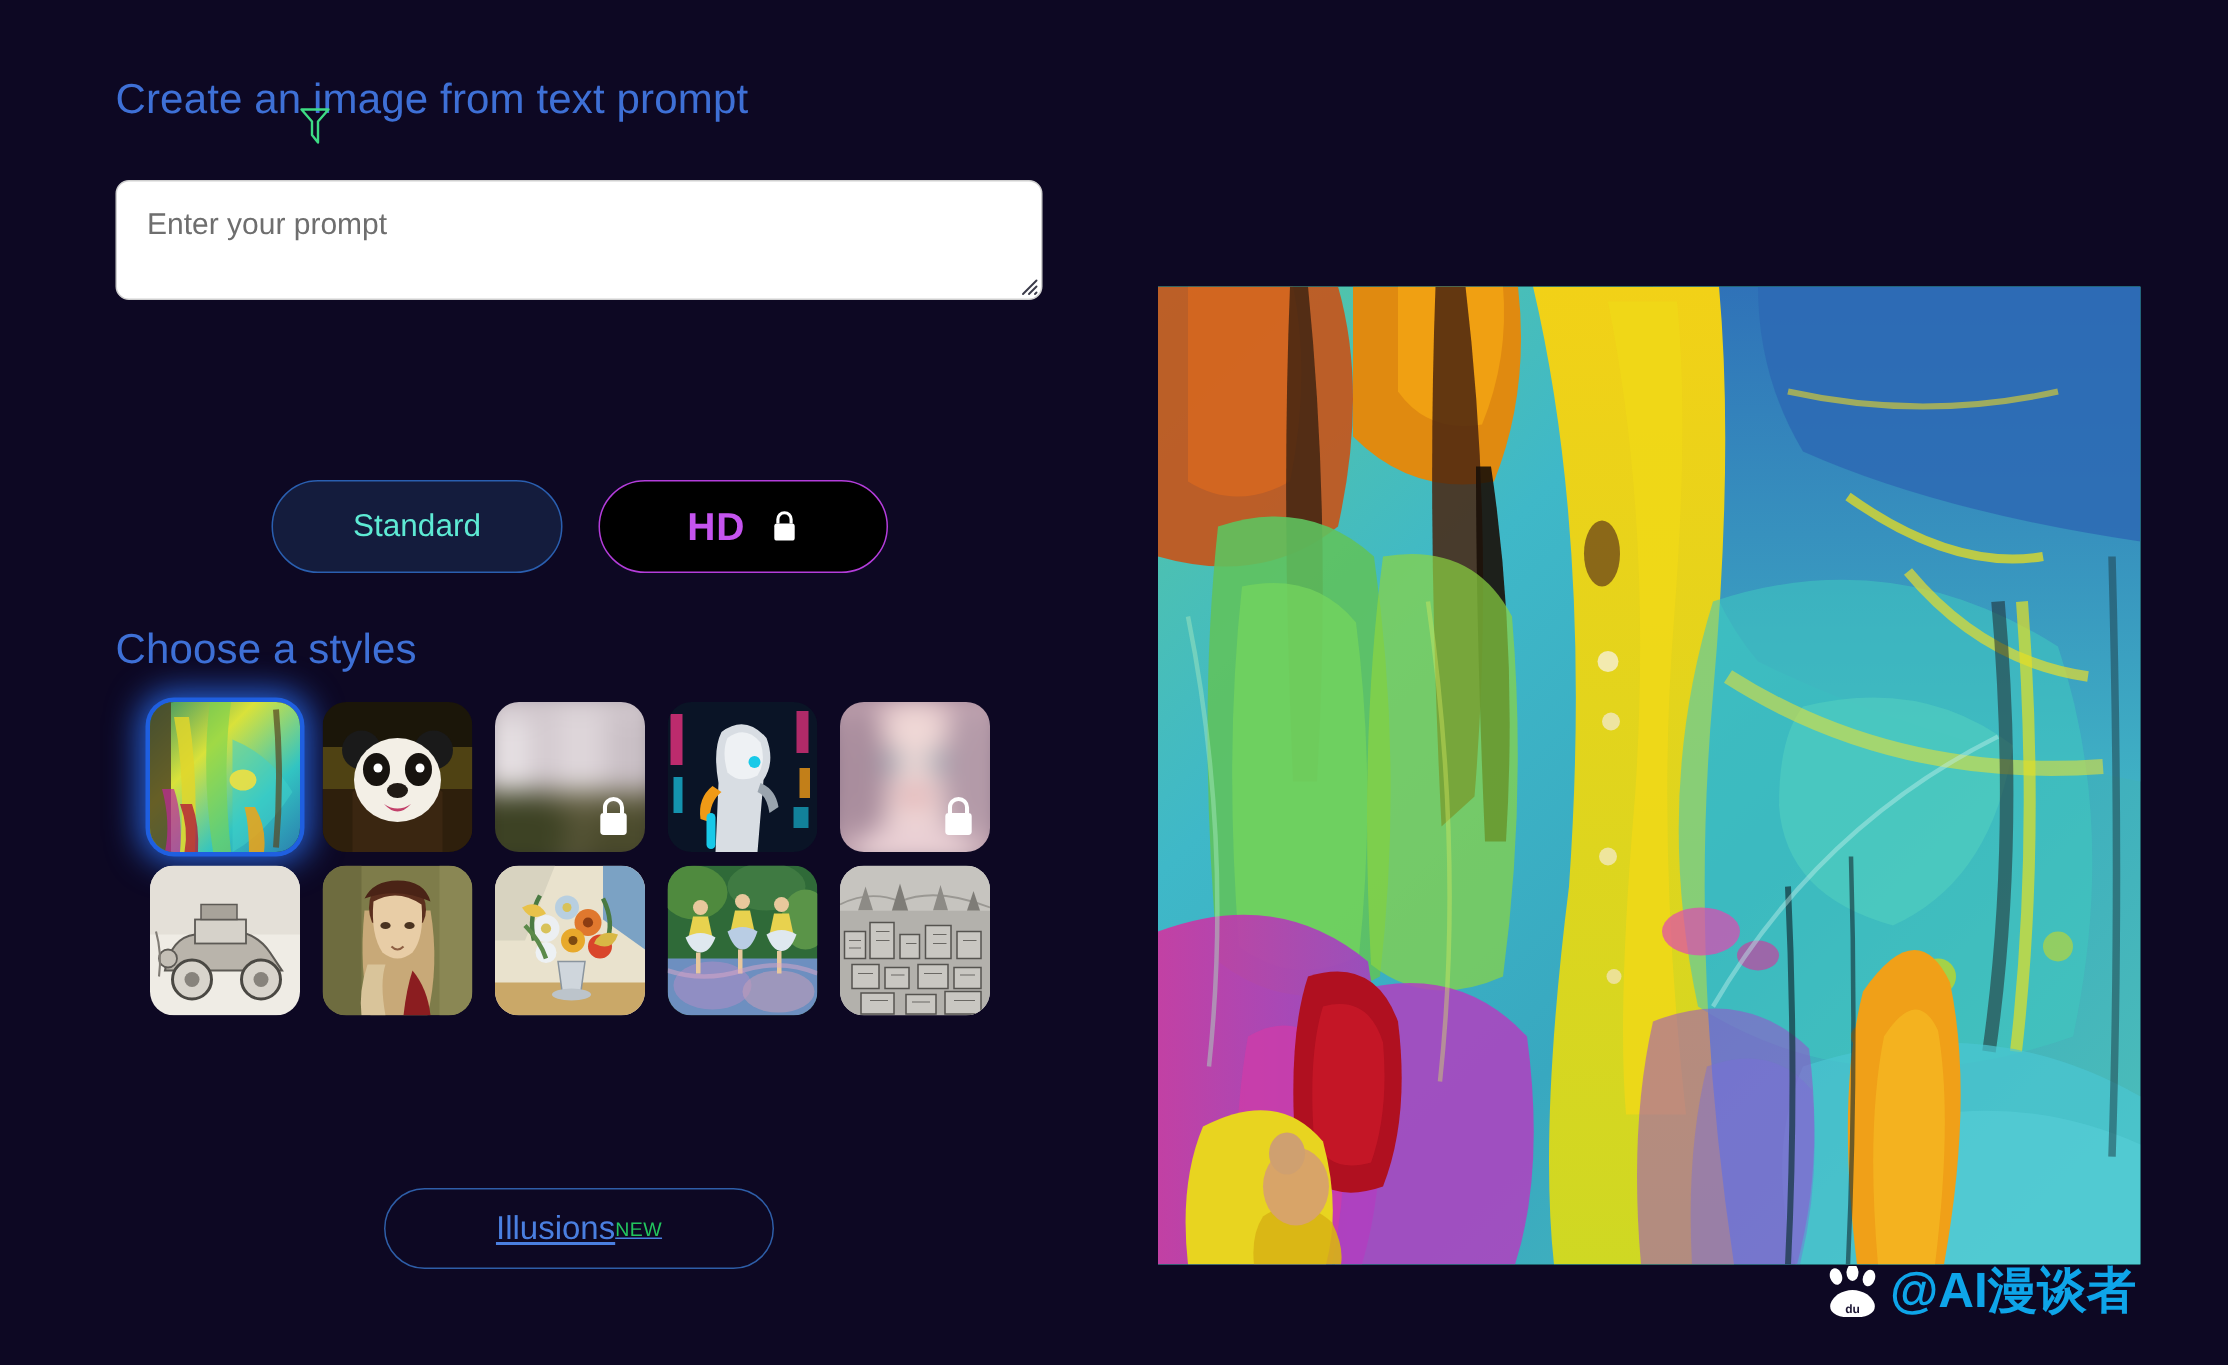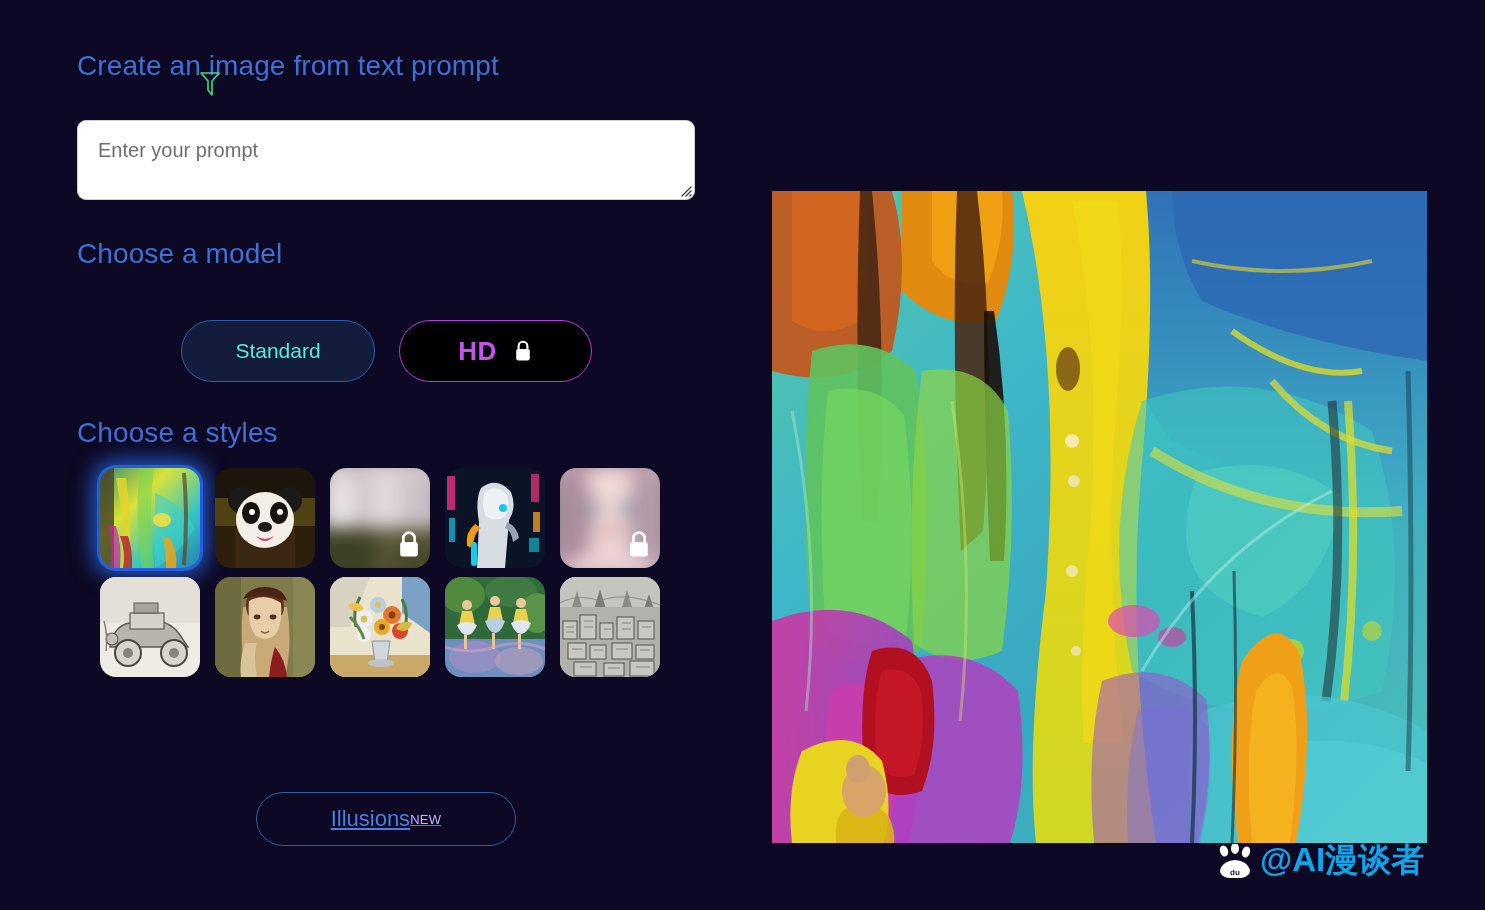--- a/index.html
+++ b/index.html
@@ -205,21 +205,21 @@
     align-items: center;
     justify-content: center;
   }
 
   #options-button { top: 757px; }
   #illusions-button { top: 792px; text-decoration: underline; }
 
   .sup-new {
     font-size: 13px;
     vertical-align: super;
-    color: #c4b5fd;
+    color: #22c55e;
     letter-spacing: 0.3px;
   }
 
   
   .artwork {
     position: absolute;
     left: 772px;
     top: 191px;
     width: 655px;
     height: 652px;
@@ -261,21 +261,20 @@
 
     <div class="prompt-wrap">
       <textarea class="prompt-box" id="prompt-input" placeholder="Enter your prompt" style=""></textarea>
       <div class="resize-grip">
         <svg viewBox="0 0 14 14" xmlns="http://www.w3.org/2000/svg">
           <path d="M13 4 L4 13 M13 8 L8 13 M13 12 L12 13" stroke="#3b3b4a" stroke-width="1.3" fill="none" stroke-linecap="round"></path>
         </svg>
       </div>
     </div>
 
-    <div class="heading" id="model-heading">Choose a model</div>
 
     <div class="model-row">
       <div class="pill pill-standard">
         <span>Standard</span>
       </div>
       <div class="pill pill-hd">
         <span>HD</span>
         <span class="lock-white">
           <svg viewBox="0 0 20 24" xmlns="http://www.w3.org/2000/svg">
             <path d="M5.6 10 V7.2 a4.4 4.4 0 0 1 8.8 0 V10" fill="none" stroke="#ffffff" stroke-width="2.1"></path>

